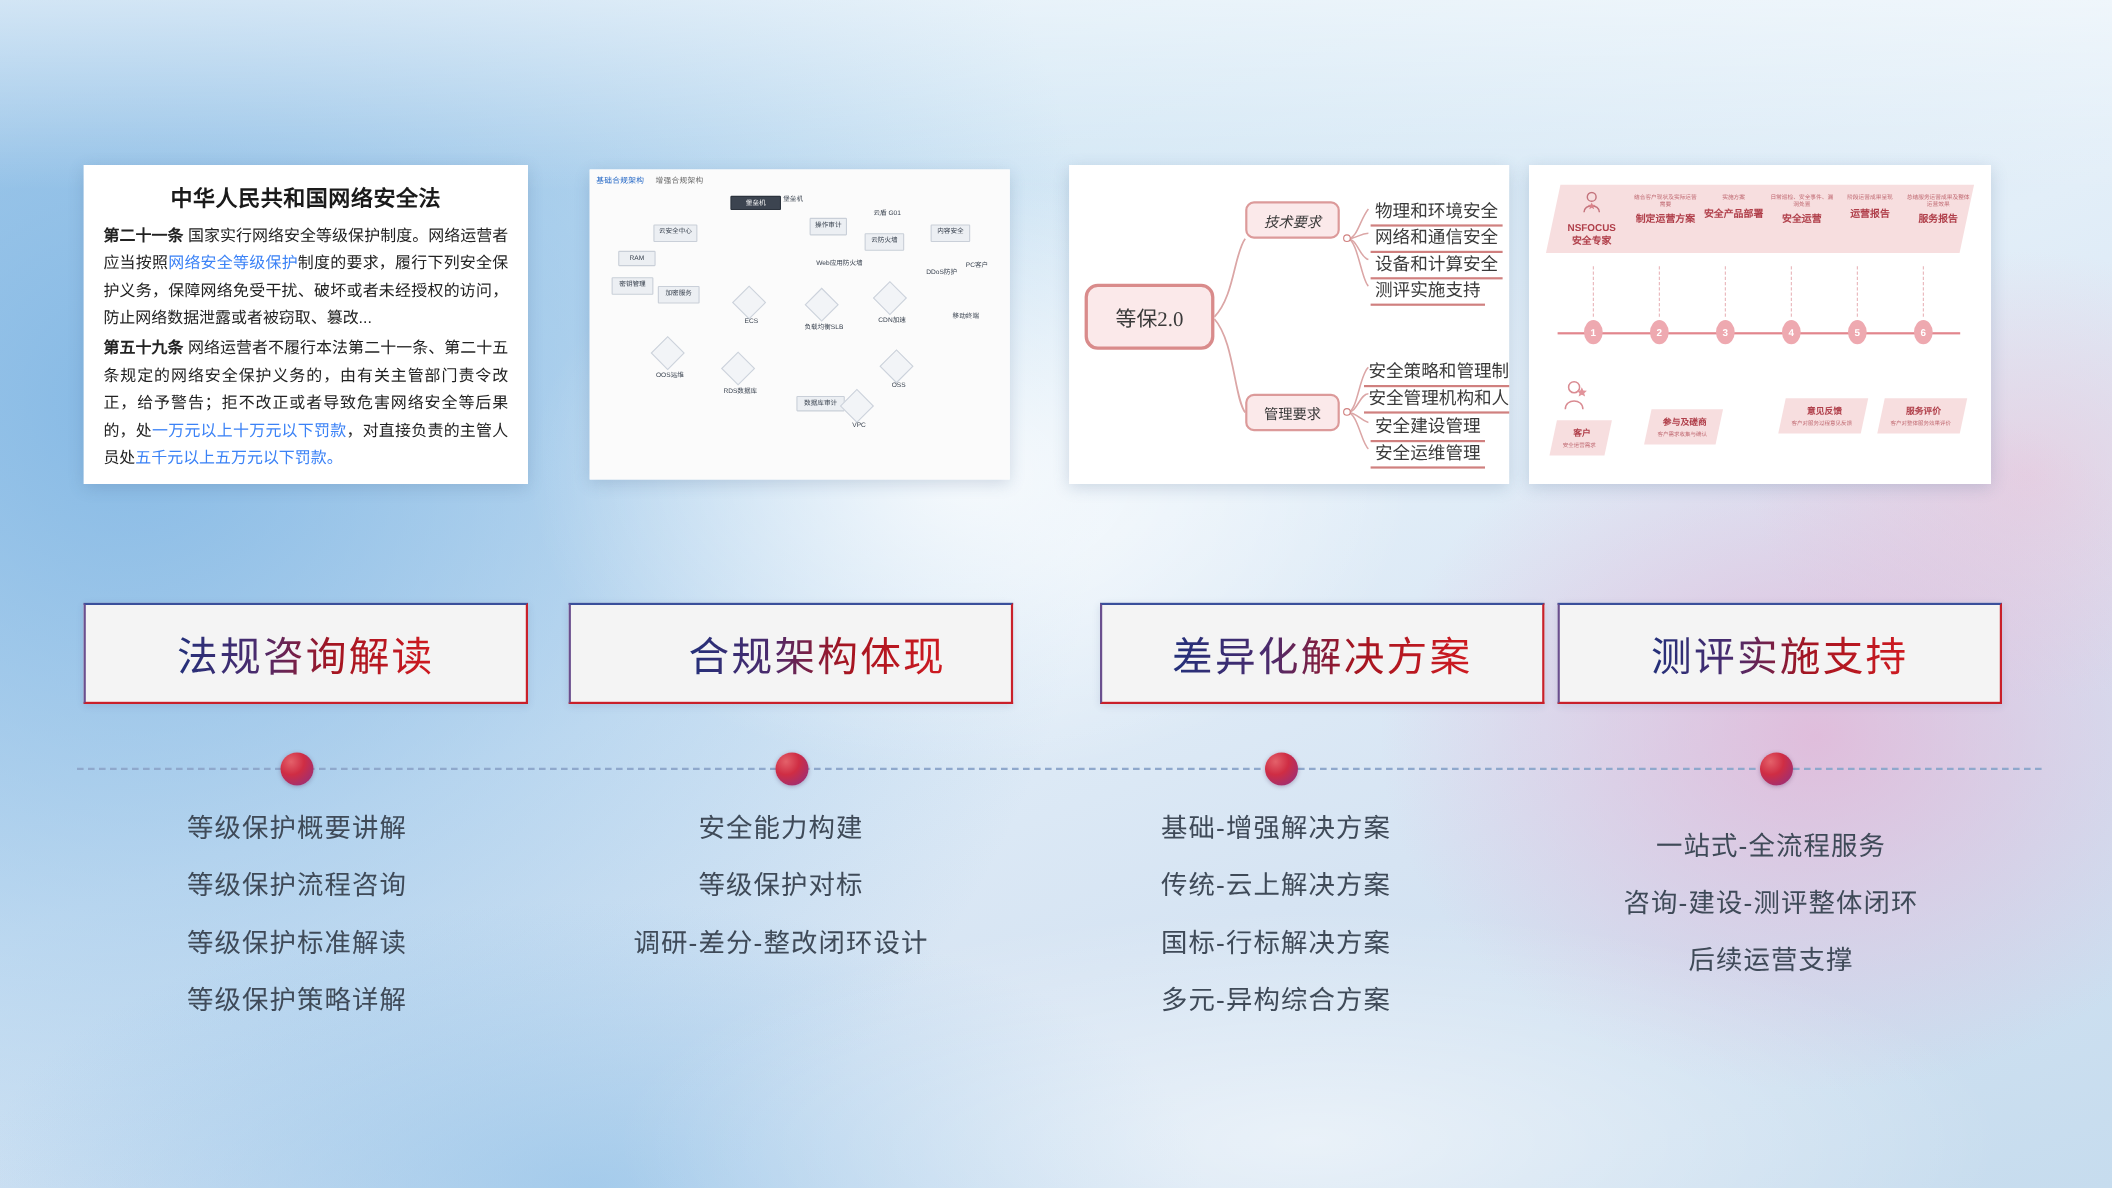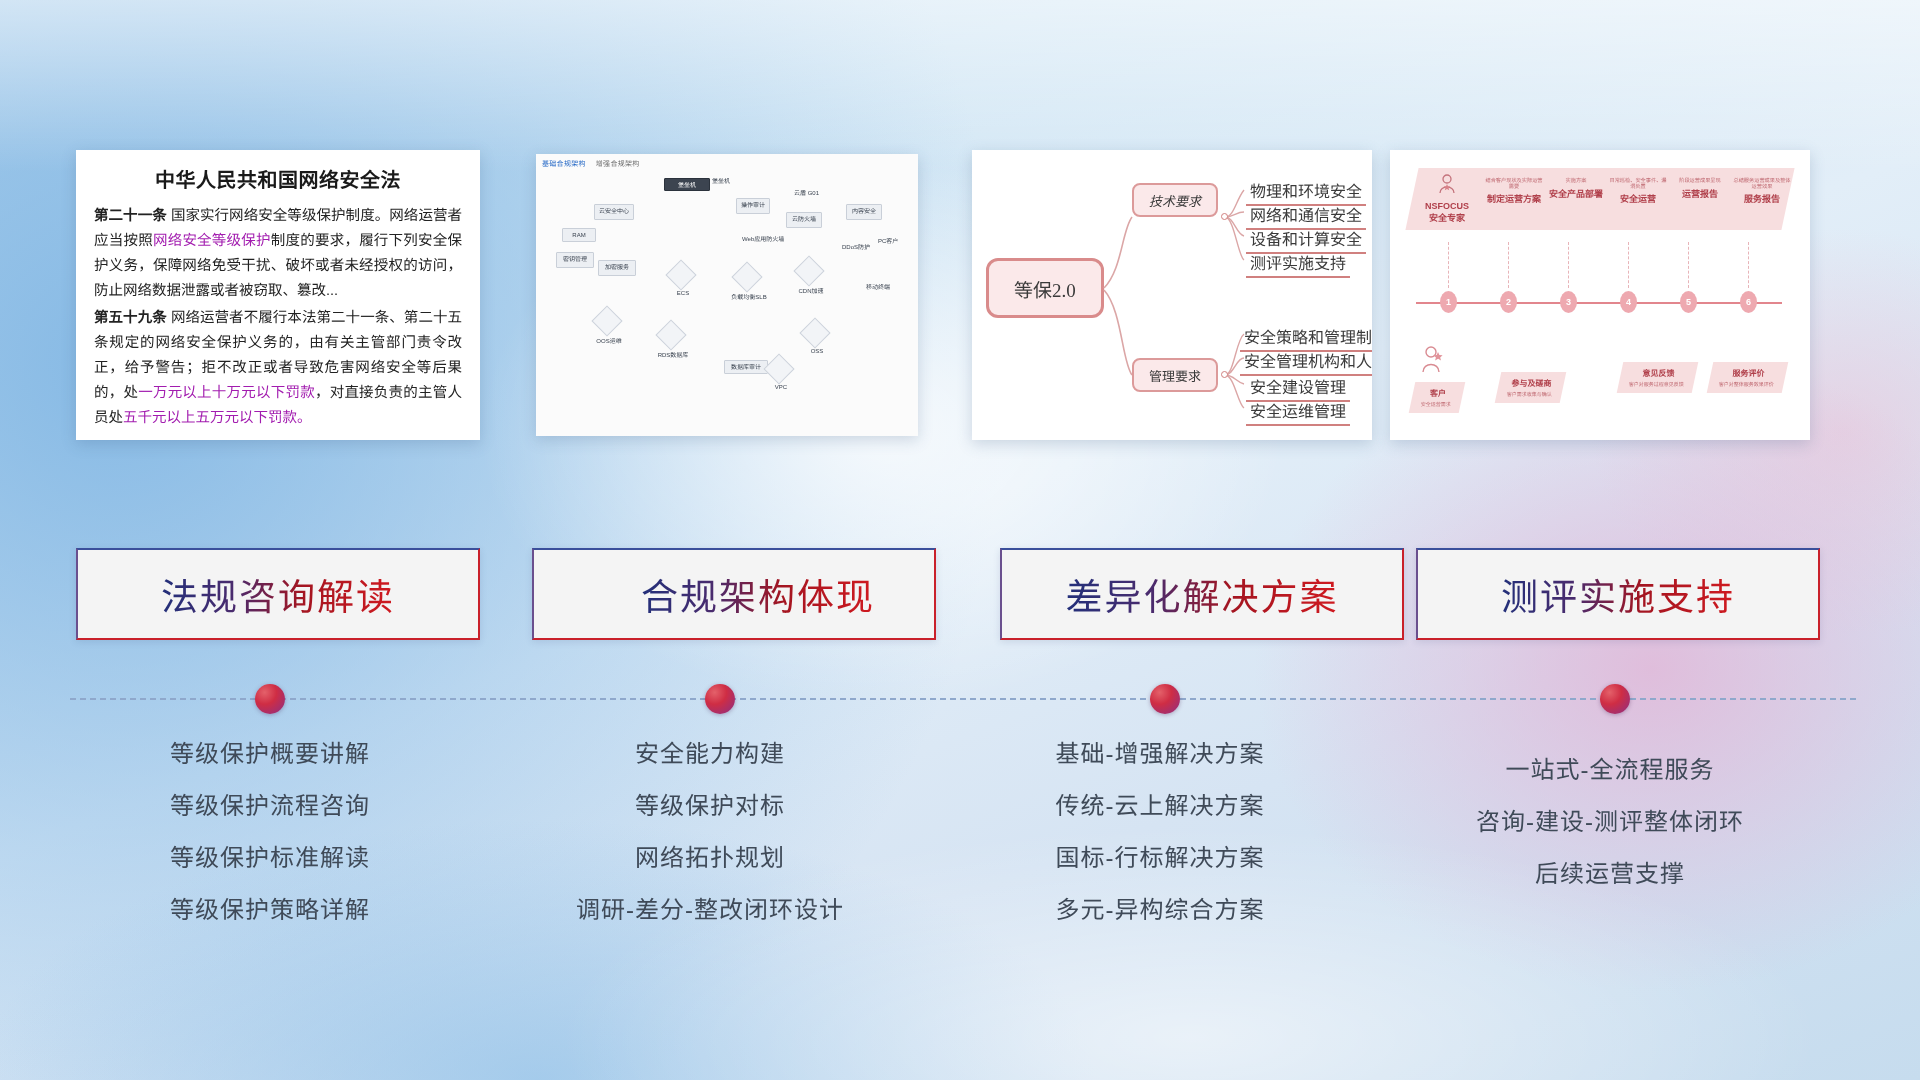--- a/index.html
+++ b/index.html
@@ -36,21 +36,21 @@
   .card.c1 { left:76px;  width:404px; height:290px; }
   .card.c2 { left:536px; width:382px; height:282px; top:4px;}
   .card.c3 { left:972px; width:400px; height:290px; }
   .card.c4 { left:1390px;width:420px; height:290px; }
 
   
   .law { padding:14px 18px 8px 18px; }
   .law-title { text-align:center; font-weight:bold; font-size:20px; color:#1a1a1a; margin-bottom:10px; letter-spacing:.5px;}
   .law-p { font-size:14.5px; line-height:1.72; color:#222; text-align:justify; margin-bottom:2px;}
   .law-p b { font-weight:bold; }
-  .law-p .red { color:#a21caf; }
+  .law-p .red { color:#3b82f6; }
 
   
   .arch { position:relative; width:100%; height:100%; background:#fbfbfb; }
   .arch-tabs { position:absolute; left:6px; top:4px; font-size:7px; color:#6a6a6a; letter-spacing:.3px;}
   .arch-tabs span { margin-right:10px; }
   .arch-tabs span.on { color:#1f64c4; }
   .nodebox {
     position:absolute; background:#eceff3; border:1px solid #c9cfd8;
     font-size:6px; color:#39424f; text-align:center; line-height:1.2;
     padding:3px 2px; border-radius:1px;
@@ -120,21 +120,21 @@
     display:flex; align-items:center; justify-content:center;
     box-shadow:0 2px 7px rgba(60,80,130,.14);
   }
   .label-txt {
     font-size:37px; font-weight:500; letter-spacing:2px;
     background:linear-gradient(90deg,#23307a 0%,#4b2b6d 32%,#a31521 60%,#d01a20 100%);
     -webkit-background-clip:text; background-clip:text;
     -webkit-text-fill-color:transparent; color:#b01822;
   }
   .lb1 { left:76px;  width:404px; }
-  .lb2 { left:532px; width:404px;padding-left:48px; }
+  .lb2 { left:517px; width:404px;padding-left:48px; }
   .lb3 { left:976px; width:404px;margin-left:24px; }
   .lb4 { left:1416px;width:404px; }
 
   
   .timeline { position:absolute; left:0; top:680px; width:1920px; height:40px; }
   .tl-line {
     position:absolute; left:70px; top:18px; width:1786px; height:0;
     border-top:2px dashed #8fa8cc;
   }
   .tl-dot {
@@ -356,21 +356,20 @@
   <div class="cols">
     <div class="col col1">
       <div class="item">等级保护概要讲解</div>
       <div class="item">等级保护流程咨询</div>
       <div class="item">等级保护标准解读</div>
       <div class="item">等级保护策略详解</div>
     </div>
     <div class="col col2">
       <div class="item">安全能力构建</div>
       <div class="item">等级保护对标</div>
-      <div class="item">网络拓扑规划</div>
       <div class="item">调研-差分-整改闭环设计</div>
     </div>
     <div class="col col3">
       <div class="item">基础-增强解决方案</div>
       <div class="item">传统-云上解决方案</div>
       <div class="item">国标-行标解决方案</div>
       <div class="item">多元-异构综合方案</div>
     </div>
     <div class="col col4">
       <div class="item">一站式-全流程服务</div>

